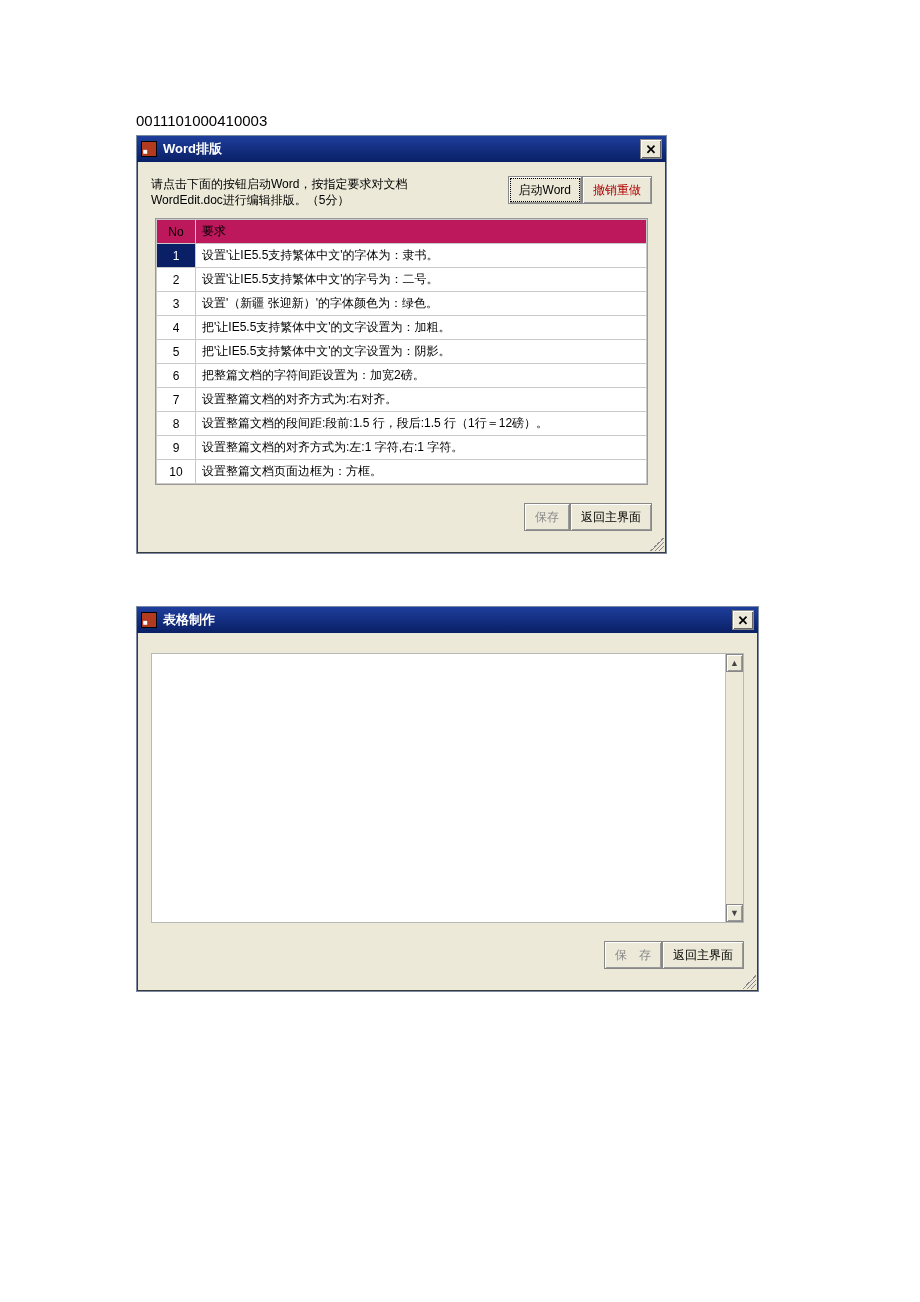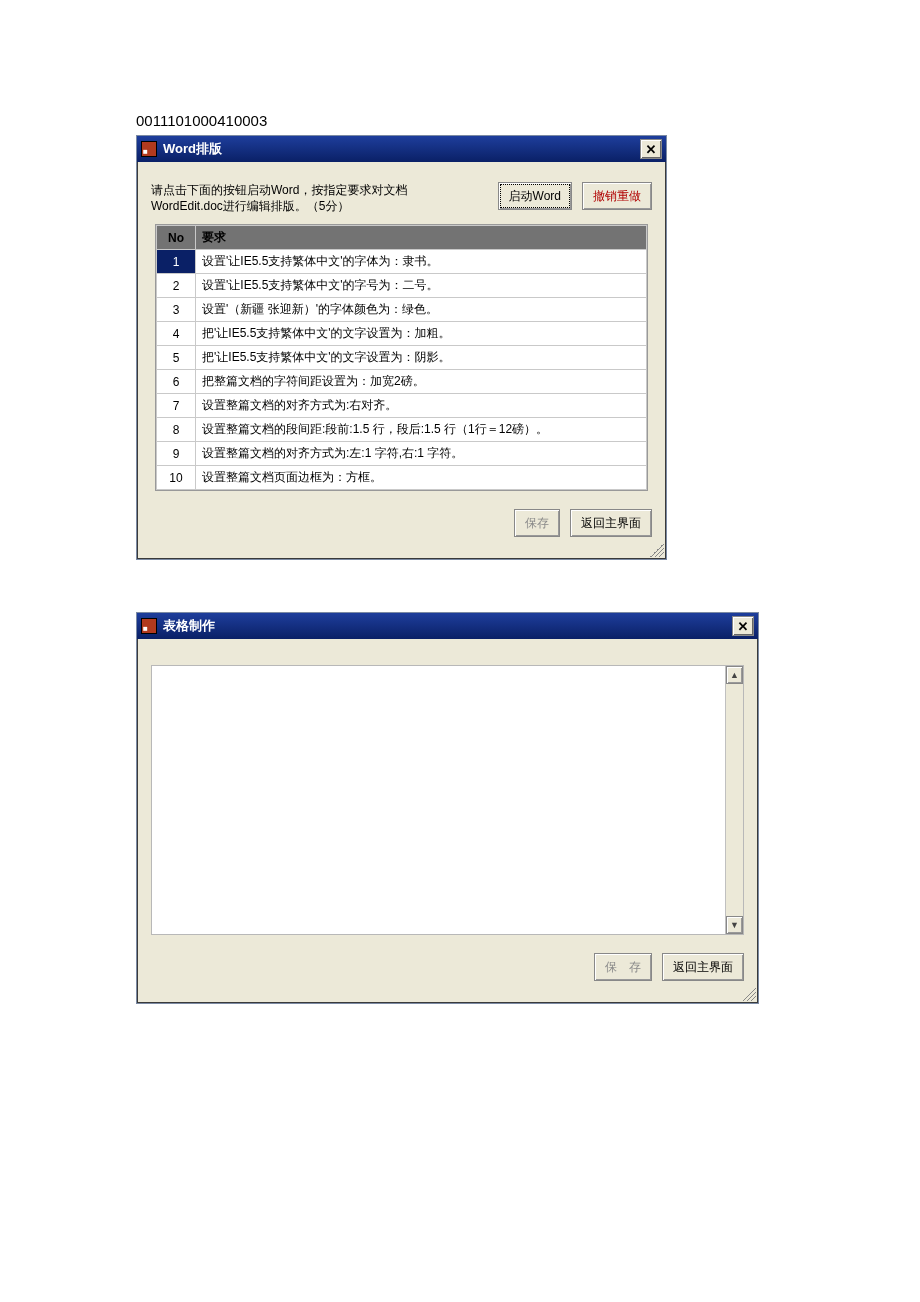--- a/index.html
+++ b/index.html
@@ -57,21 +57,21 @@
     background: #ece9d8;
     border: 1px solid #888;
     color: #000;
     font-weight: bold;
     font-size: 13px;
     display: flex; align-items: center; justify-content: center;
     cursor: pointer;
     box-shadow: 1px 1px 0 #fff inset, -1px -1px 0 #666 inset;
   }
   .win-body {
-    padding: 20px 14px 8px 14px;
+    padding: 14px 14px 8px 14px;
   }
   .instruct-row {
     display: flex;
     align-items: flex-start;
     gap: 8px;
     margin-bottom: 10px;
   }
   .instruct-text {
     flex: 0 0 auto;
     width: 300px;
@@ -92,42 +92,42 @@
     display: inline-flex; align-items: center; justify-content: center;
   }
   .btn-dashed {
     outline: 1px dotted #000;
     outline-offset: -3px;
   }
   .btn-red {
     color: #b00000;
   }
   .btn-disabled { color: #8a8a8a; }
-  .btn-row-right { display: flex; gap: 10px; margin-left: auto; }
+  .btn-row-right { display: flex; margin-left: auto; }
   .grid {
     border: 1px solid #999;
     background: #fff;
     margin-left: 4px;
     margin-right: 4px;
     margin-top: 6px;
   }
   .grid table {
     width: 100%;
     border-collapse: collapse;
     font-size: 12px;
   }
   .grid th, .grid td {
     border: 1px solid #c9c9c9;
     padding: 3px 6px;
     text-align: left;
     vertical-align: middle;
   }
   .grid th {
-    background: #737373;
-    font-weight: bold;
+    background: #be185d;
+    font-weight: normal;
   }
   .grid .no-col { width: 26px; text-align: center; }
   .grid .row-selected .no-col {
     background: #0a2066;
     color: #fff;
   }
   .footer-bar {
     display: flex;
     padding: 10px 14px 6px 14px;
     margin-left: 41px;

